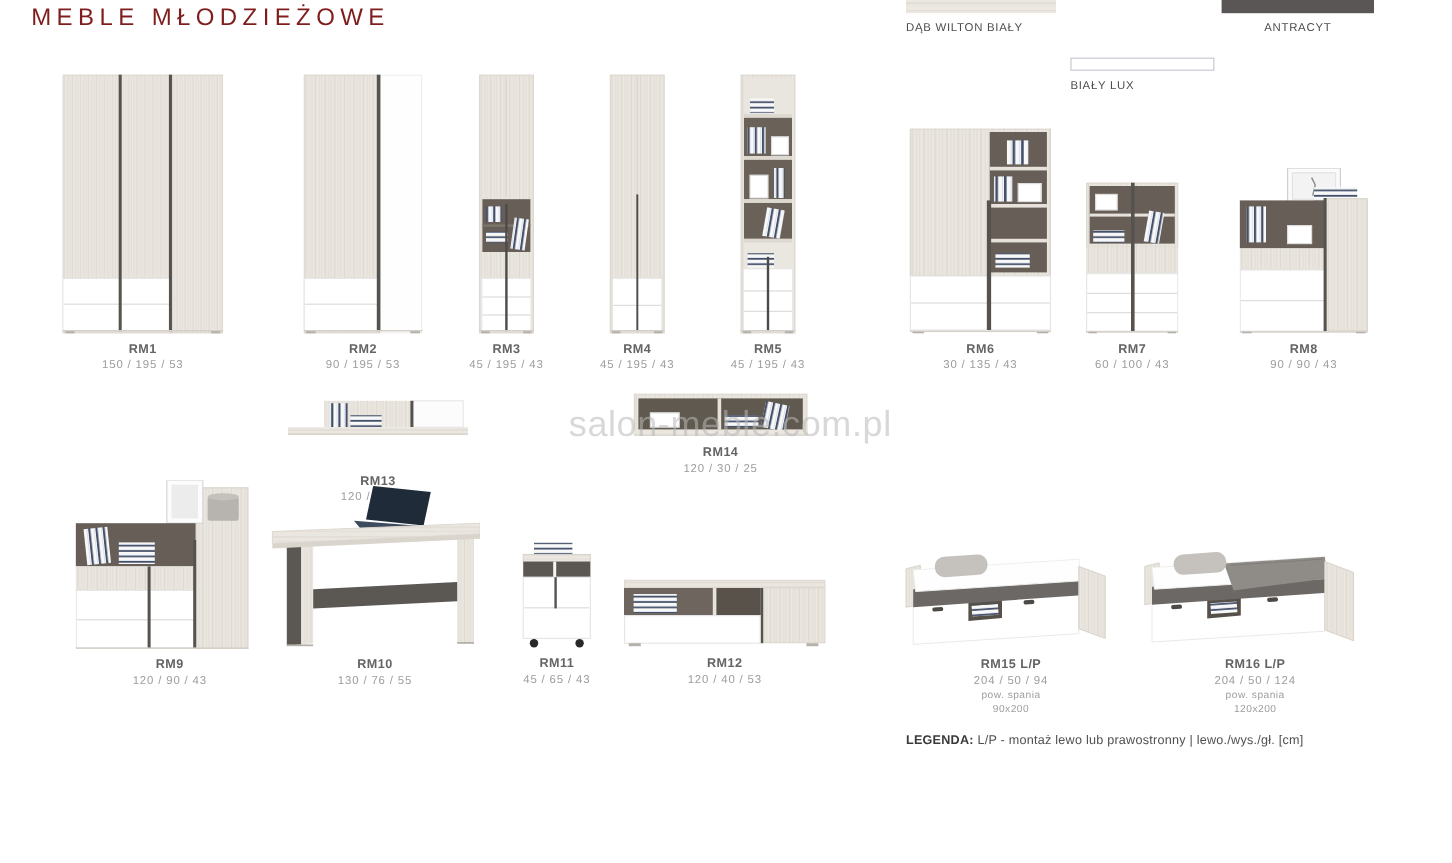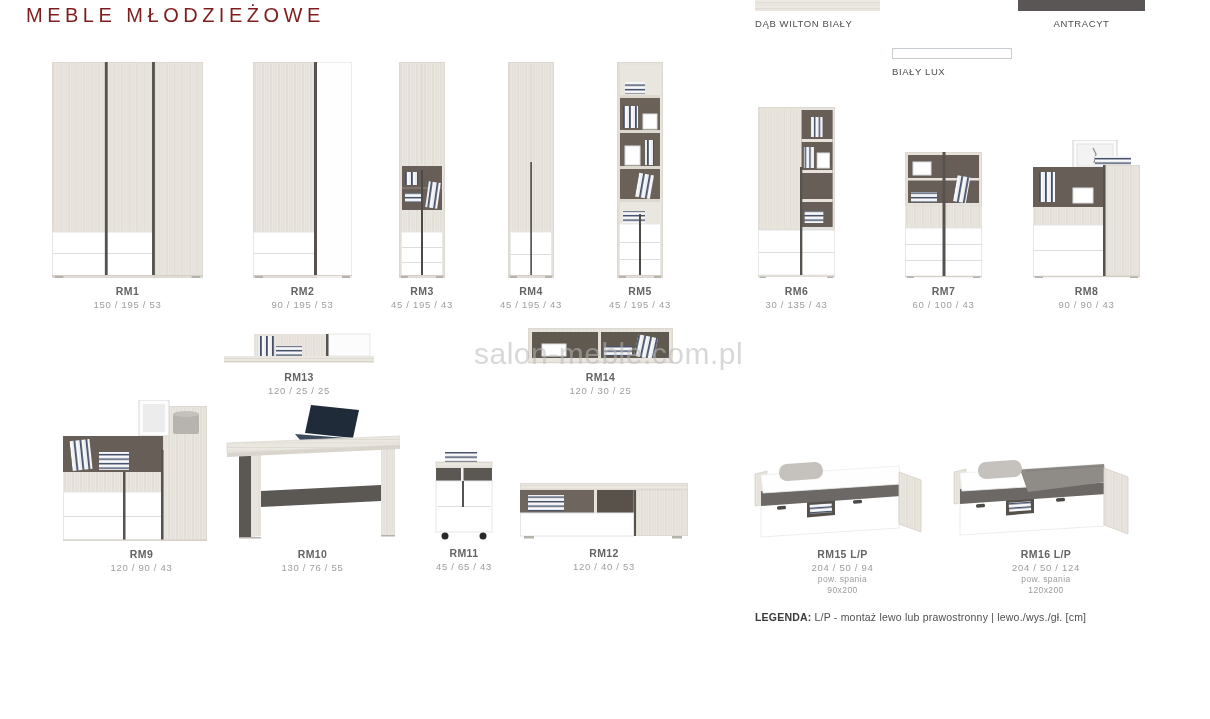--- a/index.html
+++ b/index.html
@@ -70,21 +70,21 @@
   </div>
   <div class="swatch" style="left:892px;width:120px;margin-top:48px;">
     <div class="chip white"></div>
     <div class="swatch-label">BIAŁY LUX</div>
   </div>
   <div class="swatch" style="left:1018px;width:127px;text-align:center;">
     <div class="chip anthracite"></div>
     <div class="swatch-label">ANTRACYT</div>
   </div>
 
-  <div class="item" style="left:52px;top:62px;width:151px;">
+  <div class="item" style="left:52px;top:62px;width:134px;">
     <div class="art" style="height:216px;">
       <svg viewBox="0 0 160 216" preserveAspectRatio="none">
         <rect width="160" height="216" fill="url(#wd)"></rect>
         <rect x="0.5" y="0.5" width="159" height="215" fill="none" stroke="#ddd8d0"></rect>
         <rect x="108.5" width="1" height="216" fill="#cfc9c1"></rect>
         <rect x="0.5" y="170" width="107" height="43.5" fill="#fff" stroke="#e6e6e6"></rect>
         <rect x="1" y="191" width="106" height="1" fill="#dddddd"></rect>
         <rect x="56" width="3" height="214" fill="#56534f"></rect>
         <rect x="106" width="3" height="214" fill="#56534f"></rect>
         <rect y="213" width="160" height="1.2" fill="#d3cec6"></rect>
@@ -198,21 +198,21 @@
         <rect x="2" y="214" width="7" height="2" fill="#b5b1ab"></rect>
           <rect x="37" y="214" width="7" height="2" fill="#b5b1ab"></rect>
       </svg>
     </div>
     <div class="caption">
       <div class="code">RM5</div>
       <div class="dims">45 / 195 / 43</div>
     </div>
   </div>
 
-  <div class="item" style="left:758px;top:107px;width:77px;">
+  <div class="item" style="left:758px;top:107px;width:118px;">
     <div class="art" style="height:171px;">
       <svg viewBox="0 0 99 171" preserveAspectRatio="none">
         <rect width="99" height="123" fill="url(#wd)"></rect>
         <rect x="0.5" y="0.5" width="98" height="122" fill="none" stroke="#ddd8d0"></rect>
         <rect x="56" y="3" width="40" height="117" fill="#675f57"></rect>
         <rect x="56" y="32" width="40" height="3" fill="#e7e3dc"></rect>
         <rect x="56" y="63" width="40" height="3" fill="#e7e3dc"></rect>
         <rect x="56" y="92" width="40" height="3" fill="#e7e3dc"></rect>
         <rect x="68" y="10" width="15" height="20" fill="url(#bkv)"></rect>
         <rect x="59" y="40" width="13" height="21" fill="url(#bkv)"></rect>
@@ -280,21 +280,21 @@
         <rect x="2" y="136.5" width="8" height="1.5" fill="#b5b1ab"></rect>
           <rect x="97" y="136.5" width="8" height="1.5" fill="#b5b1ab"></rect>
       </svg>
     </div>
     <div class="caption">
       <div class="code">RM8</div>
       <div class="dims">90 / 90 / 43</div>
     </div>
   </div>
 
-  <div class="item" style="left:224px;top:332px;width:150px;">
+  <div class="item" style="left:240px;top:332px;width:150px;gap:24px;">
     <div class="art" style="height:32px;">
       <svg viewBox="0 0 150 32" preserveAspectRatio="none">
         <rect x="30" y="2" width="74" height="22" fill="url(#wd)"></rect>
         <rect x="104" y="2" width="42" height="22" fill="#fcfcfc" stroke="#e8e8e8"></rect>
         <rect x="102" y="2" width="2.5" height="22" fill="#56534f"></rect>
         <rect x="34" y="4" width="16" height="20" fill="url(#bkv)"></rect>
         <rect x="52" y="14" width="26" height="10" fill="url(#bkh)"></rect>
         <rect x="0" y="24" width="150" height="5" fill="url(#wdh)"></rect>
         <rect x="0" y="29" width="150" height="1.5" fill="#d9d4cc"></rect>
       </svg>

